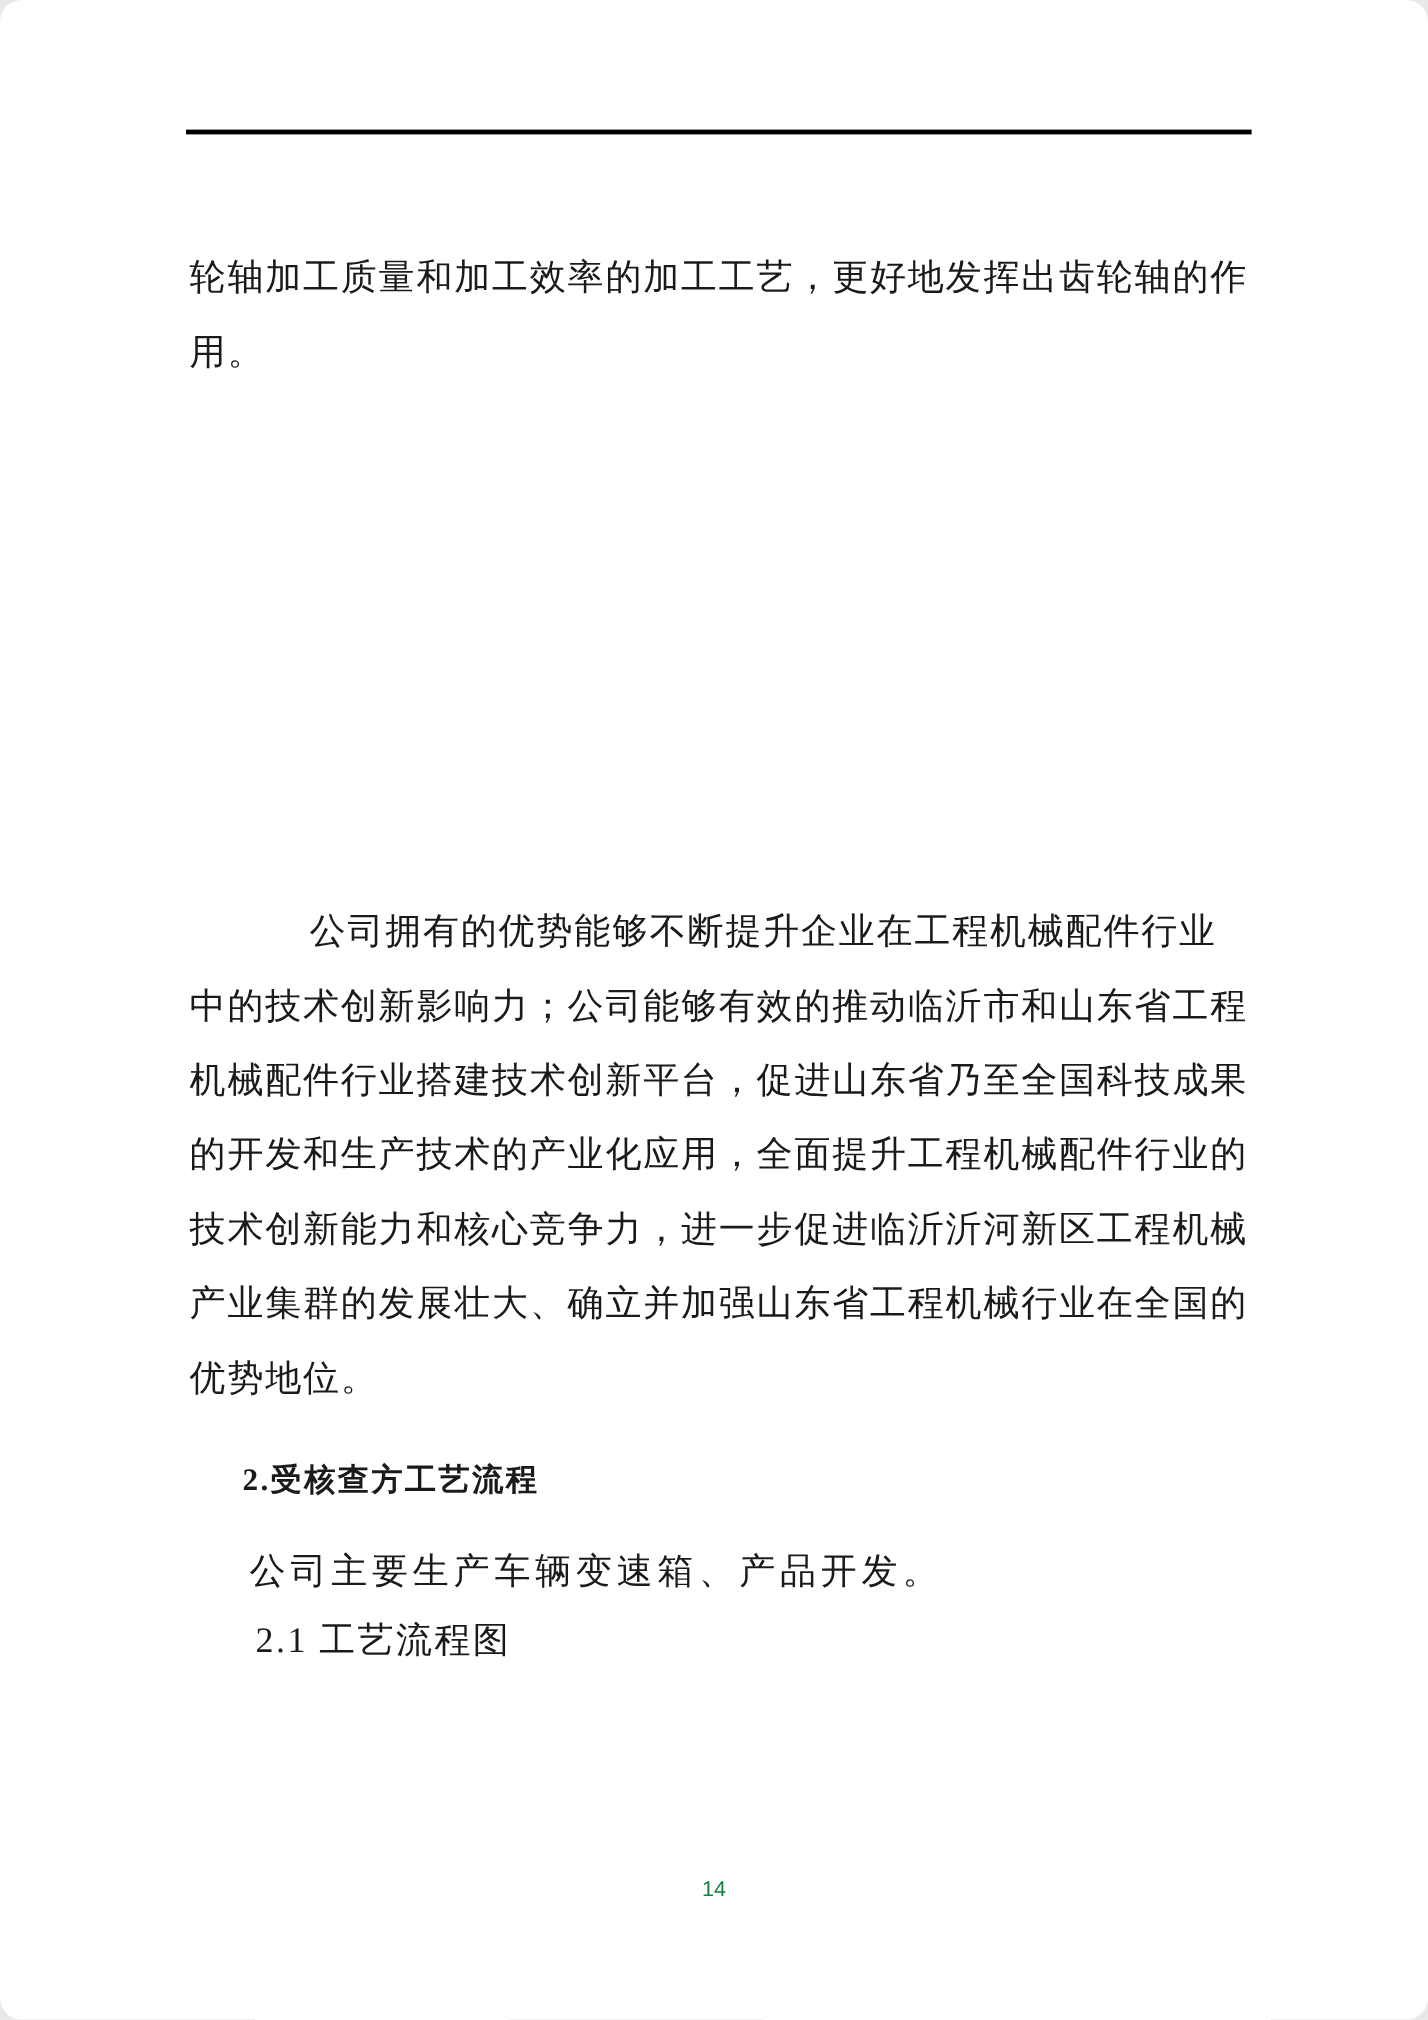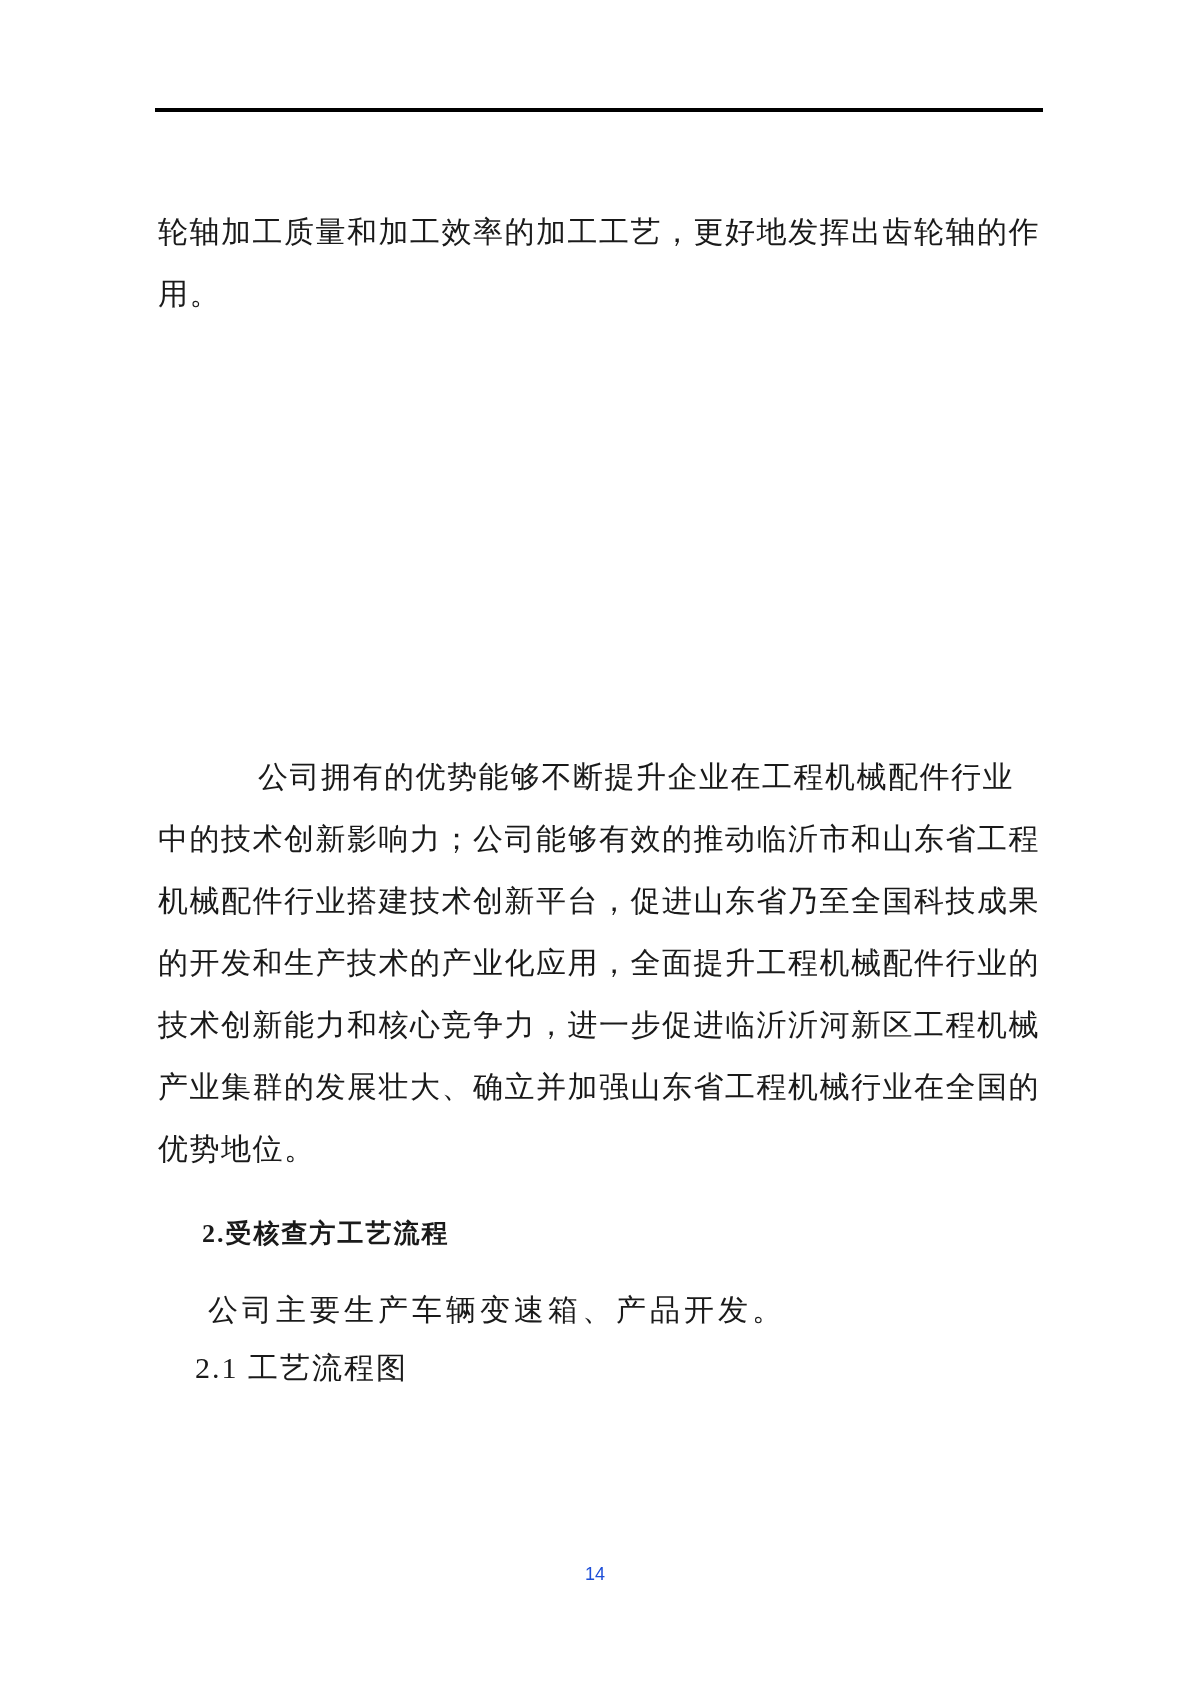--- a/index.html
+++ b/index.html
@@ -9,20 +9,21 @@
   }
   .page {
     position: relative;
     width: 1190px;
     height: 1683px;
     margin: 0 auto;
     background: #ffffff;
     font-family: "Liberation Serif", "DejaVu Serif", serif;
     color: #1a1a1a;
     overflow: hidden;
+    border-radius: 18px;
   }
   .header-rule {
     position: absolute;
     left: 155px;
     top: 108px;
     width: 888px;
     height: 4px;
     background: #000000;
   }
   .body-par {
@@ -56,39 +57,39 @@
     top: 1279px;
     width: 886px;
     padding-left: 50px;
     box-sizing: border-box;
     font-size: 30px;
     line-height: 62px;
     letter-spacing: 4px;
   }
   .subsection-heading {
     position: absolute;
-    left: 158px;
+    left: 176px;
     top: 1337px;
     width: 886px;
     padding-left: 37px;
     box-sizing: border-box;
     font-size: 30px;
     line-height: 62px;
     letter-spacing: 2px;
   }
   .page-number {
     position: absolute;
     left: 0;
     top: 1562px;
     width: 100%;
     text-align: center;
     font-size: 18px;
     line-height: 24px;
     font-family: "Liberation Sans", "DejaVu Sans", sans-serif;
-    color: #1d4ed8;
+    color: #15803d;
   }
 </style>
 </head>
 <body>
 
 <div class="page">
 
   <div class="header-rule"></div>
 
   <div class="body-par par-continuation">轮轴加工质量和加工效率的加工工艺，更好地发挥出齿轮轴的作

